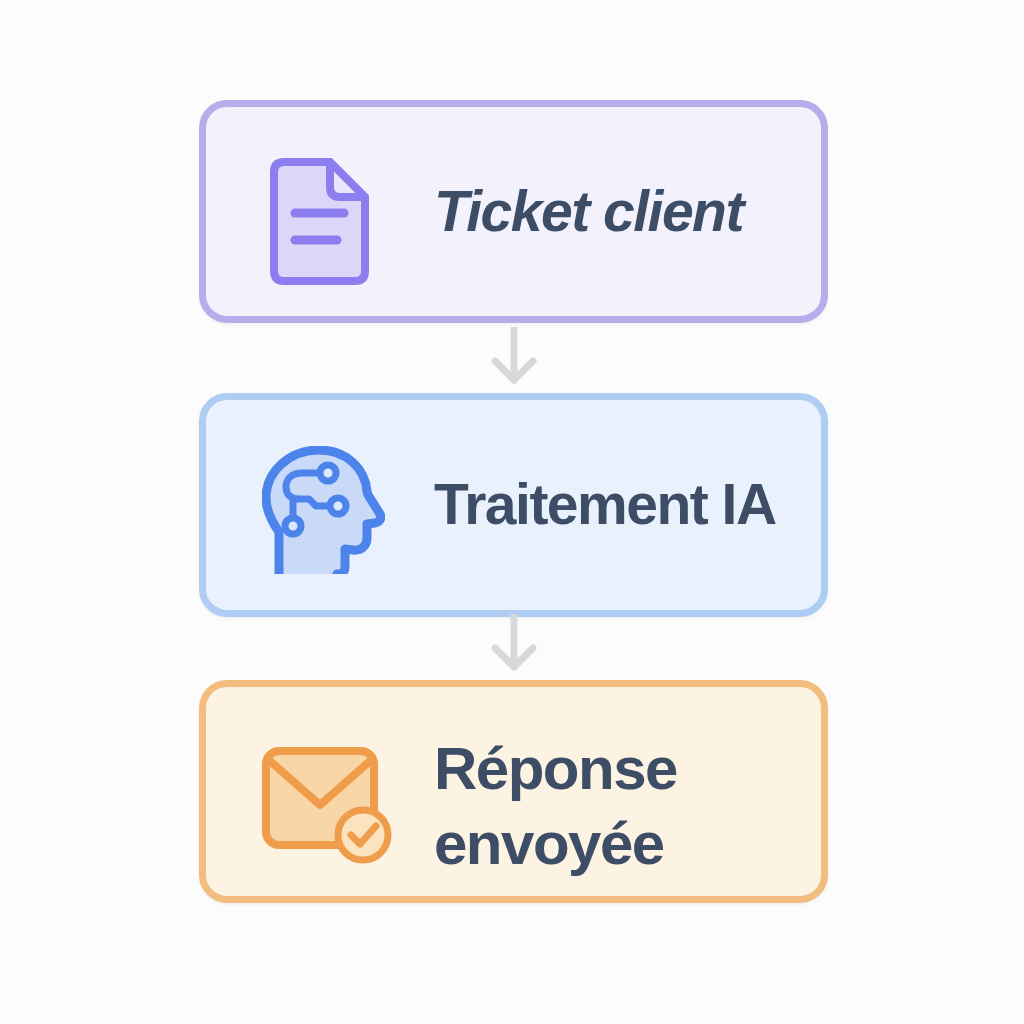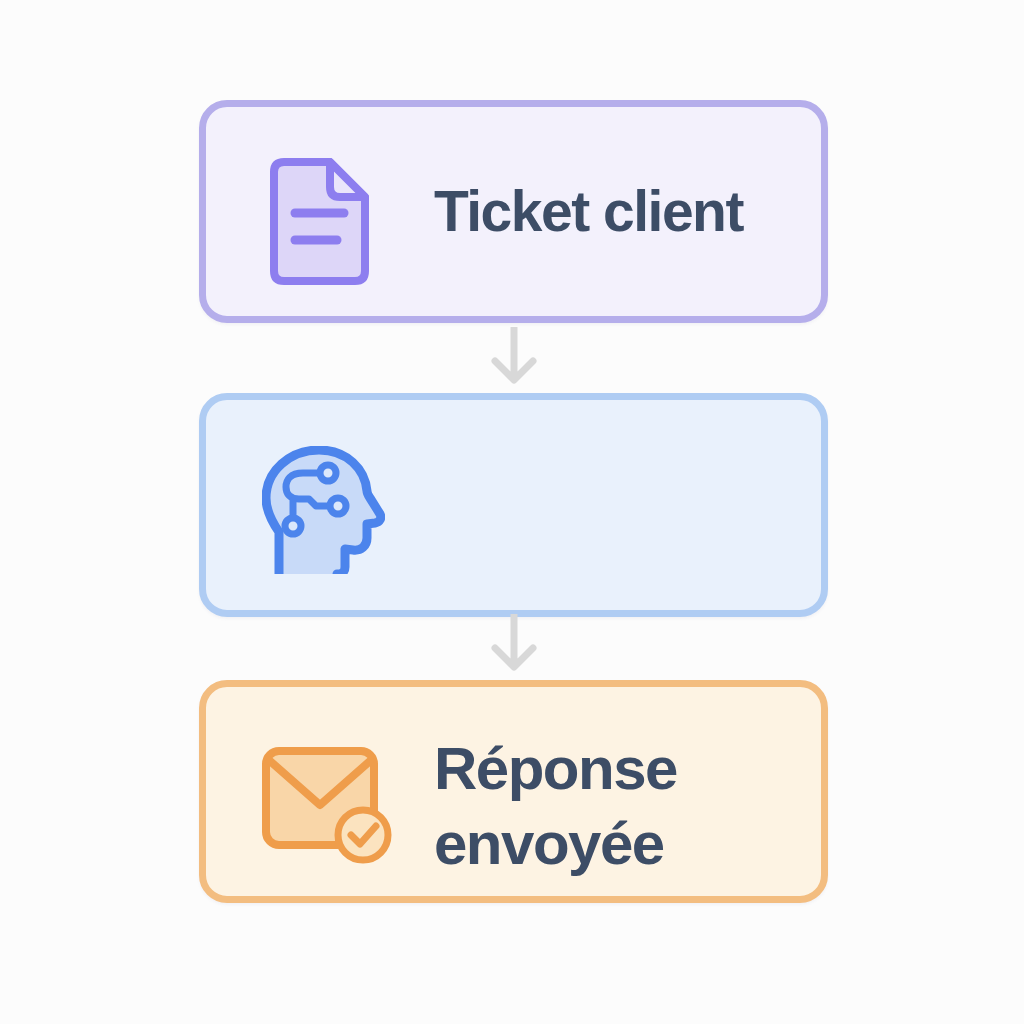--- a/index.html
+++ b/index.html
@@ -13,21 +13,21 @@
   .canvas{position:absolute;inset:0;}
   .node{
     position:absolute;
     left:199px;
     width:629px;
     box-sizing:border-box;
     border:7px solid transparent;
     border-radius:28px;
     box-shadow:0 2px 3px rgba(110,110,160,0.07);
   }
-  .node-0{top:100px;height:223px;}
+  .node-0{top:100px;height:223px;font-style:italic;}
   .node-1{top:393px;height:224px;}
   .node-2{top:680px;height:223px;}
   .node .icon{position:absolute;display:block;line-height:0;}
   .node-0 .icon{left:62px;top:51px;}
   .node-1 .icon{left:56px;top:46px;}
   .node-2 .icon{left:56px;top:60px;}
   .label{
     position:absolute;
     left:228px;
     top:50%;
@@ -73,20 +73,21 @@
     <span class="icon">
       <svg width="123" height="128" viewBox="0 0 123 128">
         <path d="M17 128 V86 C8 73 4 62 4 52 C4 25 28 4 57 4 C85 4 103 23 105 45 C105 47 106 49 108 52 L118 68 C120 72 118 76 113 77 L105 78 V92 C105 100 99 105 91 104 L83 103 V121 C83 126 80 128 75 128" fill="#c8daf8" stroke="#4c84ec" stroke-width="9" stroke-linecap="round" stroke-linejoin="round"></path>
         <path d="M59 27 H41 C28 27 24 34 24 41 C24 48 28 53 37 53 H47 L54 60 H67" fill="none" stroke="#4c84ec" stroke-width="7" stroke-linecap="round" stroke-linejoin="round"></path>
         <path d="M31 72 V55" fill="none" stroke="#4c84ec" stroke-width="7" stroke-linecap="round"></path>
         <circle cx="66" cy="27" r="8" fill="#dce8fb" stroke="#4c84ec" stroke-width="7"></circle>
         <circle cx="76" cy="60" r="8" fill="#dce8fb" stroke="#4c84ec" stroke-width="7"></circle>
         <circle cx="31" cy="80" r="8" fill="#dce8fb" stroke="#4c84ec" stroke-width="7"></circle>
       </svg>
     </span>
+    <span class="label">Traitement IA</span>
   </section>
 
   <svg class="arrow arrow-1" width="54" height="58" viewBox="0 0 54 58">
     <path d="M27 1 V49 M8 34 L27 53 L46 34" fill="none" stroke="#d8d8d8" stroke-width="7" stroke-linecap="round" stroke-linejoin="round"></path>
   </svg>
 
   <section class="node node-2" style="background: rgb(253, 243, 227); border-color: rgb(243, 189, 128);">
     <span class="icon">
       <svg width="131" height="119" viewBox="0 0 131 119">
         <rect x="4" y="4" width="108" height="94" rx="13" fill="#f9d6a8" stroke="#ef9d4b" stroke-width="8"></rect>

